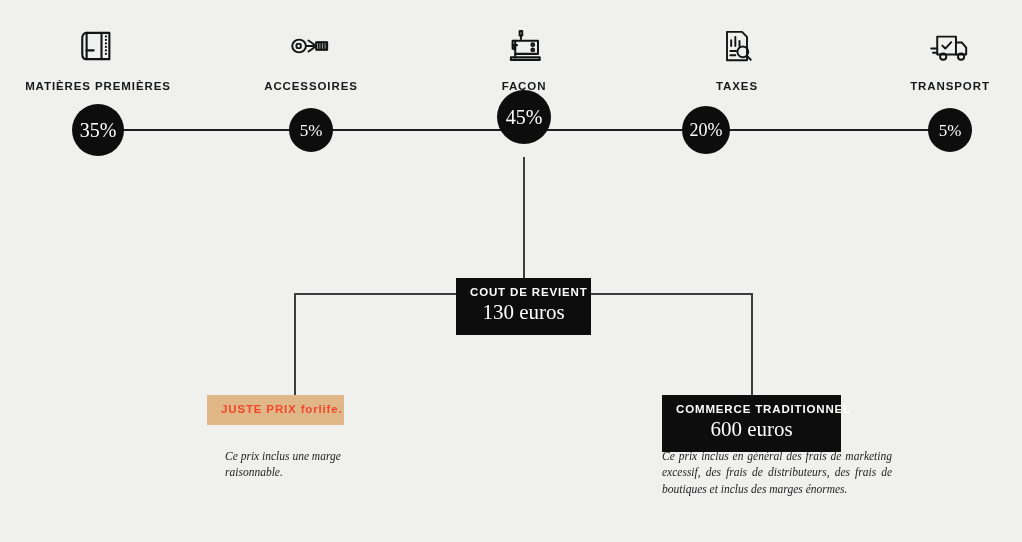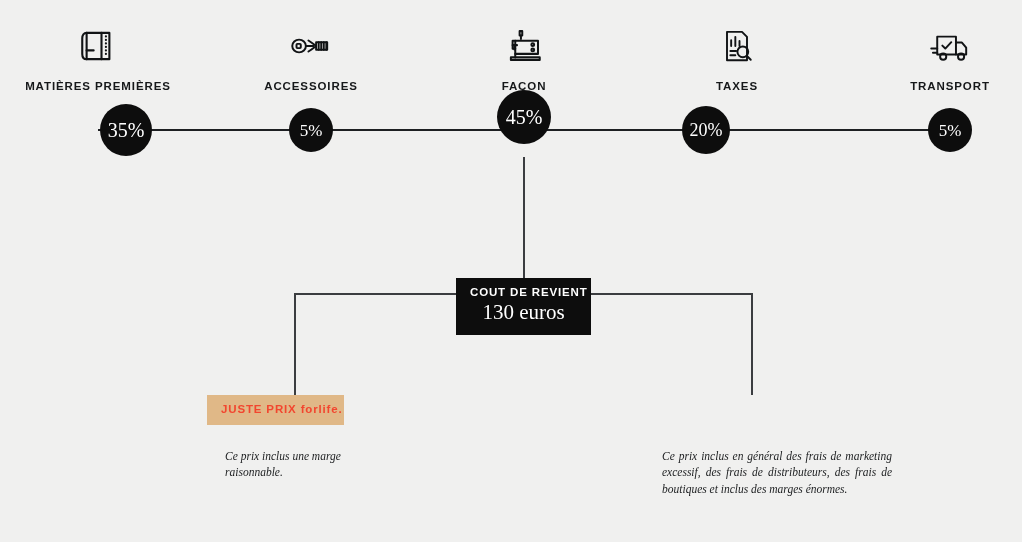--- a/index.html
+++ b/index.html
@@ -189,21 +189,21 @@
         <circle cx="19" cy="36.5" r="3.6"></circle>
         <circle cx="40" cy="36.5" r="3.6"></circle>
         <path d="M5 27h7M7 32h5"></path>
       </svg>
     </span>
     <div class="stage-label">TRANSPORT</div>
   </div>
 
   <div class="spine"></div>
 
-  <div class="bubble" style="left:72px; top:104px; width:52px; height:52px; font-size:20px;margin-left:28px;">
+  <div class="bubble" style="left:72px; top:104px; width:52px; height:52px; font-size:20px;">
     <span>35%</span>
   </div>
 
   <div class="bubble" style="left:289px; top:108px; width:44px; height:44px; font-size:17px;">
     <span>5%</span>
   </div>
 
   <div class="bubble" style="left:497px; top:90px; width:54px; height:54px; font-size:20px;">
     <span>45%</span>
   </div>
@@ -229,15 +229,19 @@
   <div class="box box-dark" style="left:456px; top:278px; width:135px;">
     <div class="box-title box-title-dark">COUT DE REVIENT</div>
     <div class="box-amount box-amount-dark">130 euros</div>
   </div>
 
   <div class="box box-gold" style="left:207px; top:395px; width:137px;">
     <div class="box-title box-title-gold">JUSTE PRIX forlife.</div>
   </div>
   <div class="caption" style="left:225px; top:448px; width:128px; text-align:left;">Ce prix inclus une marge raisonnable.</div>
 
+  <div class="box box-dark" style="left:662px; top:395px; width:179px;">
+    <div class="box-title box-title-dark">COMMERCE TRADITIONNEL</div>
+    <div class="box-amount box-amount-dark">600 euros</div>
+  </div>
   <div class="caption" style="left:662px; top:448px; width:230px;">Ce prix inclus en général des frais de marketing excessif, des frais de distributeurs, des frais de boutiques et inclus des marges énormes.</div>
 
 </div>
 
 </body></html>

